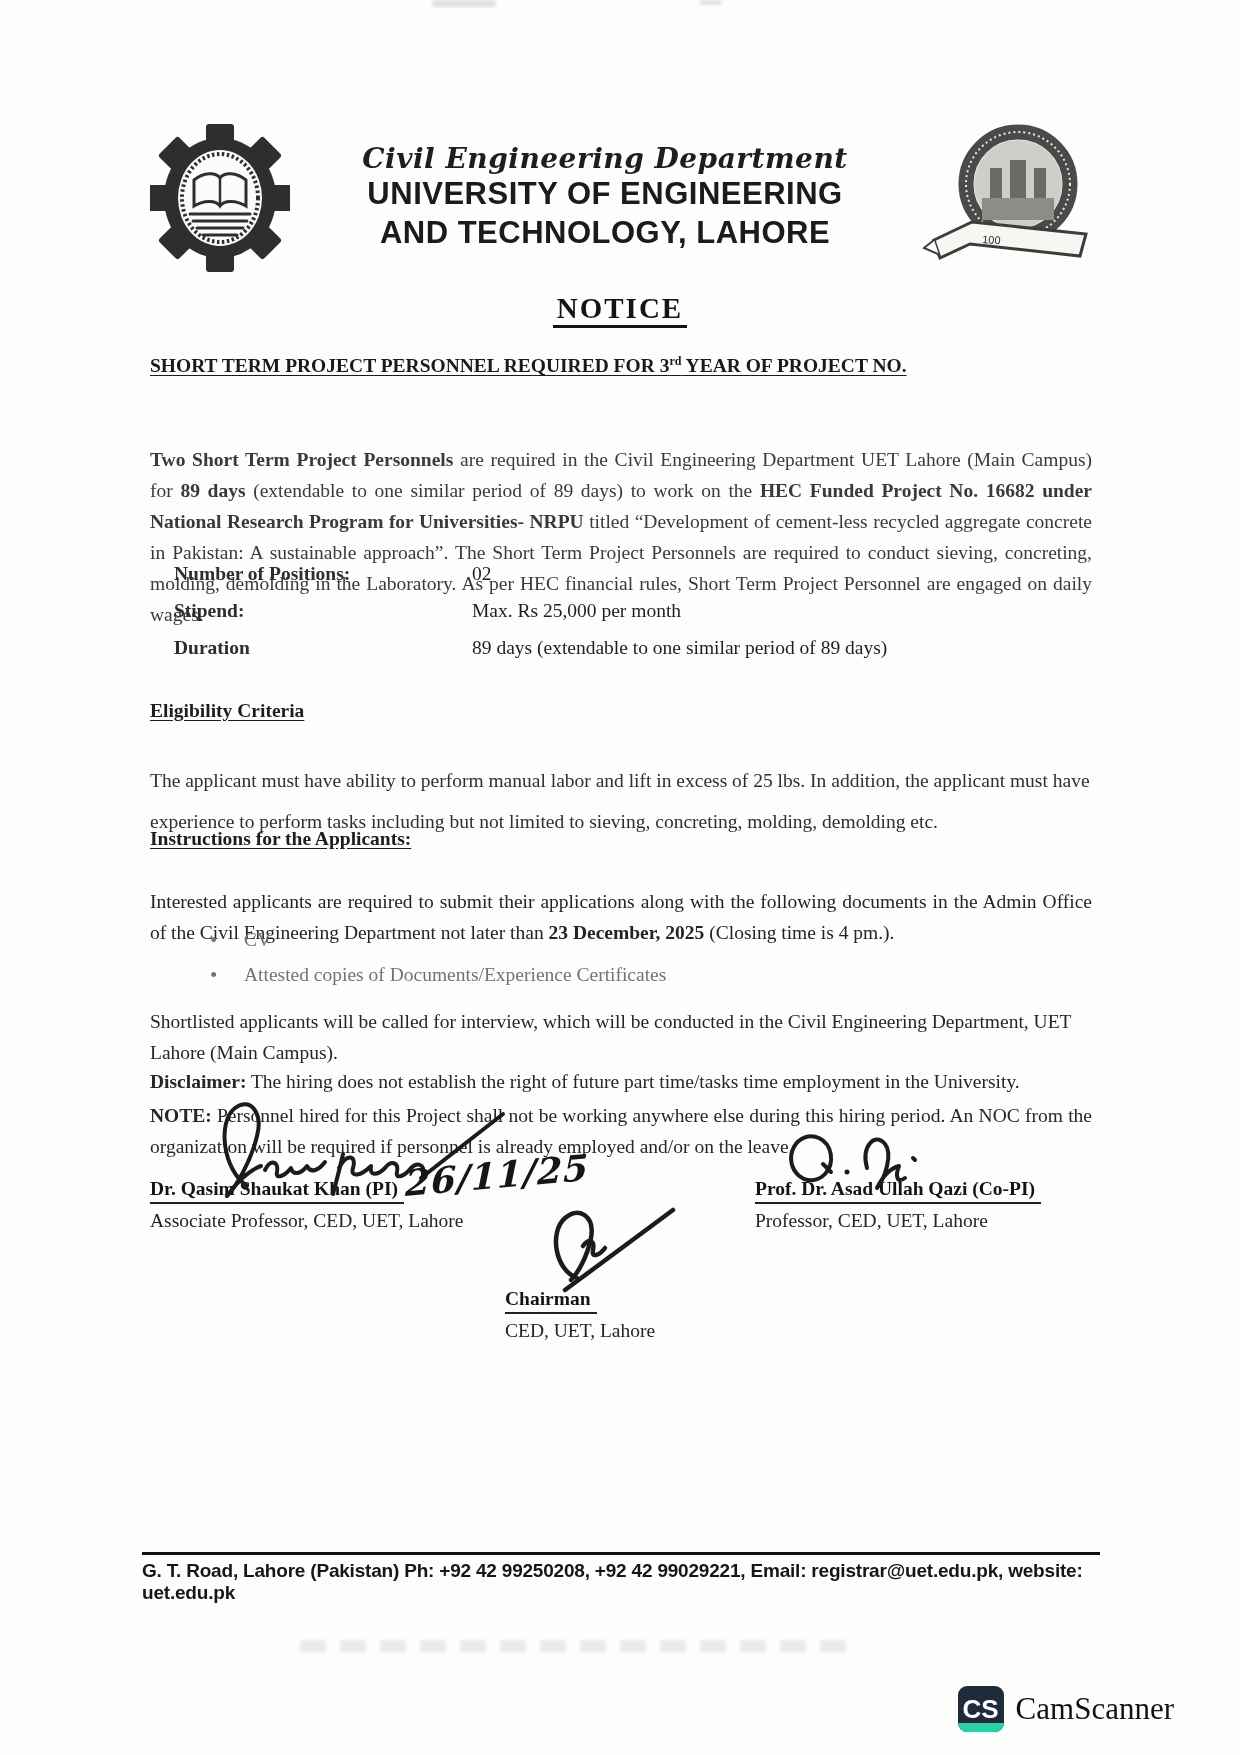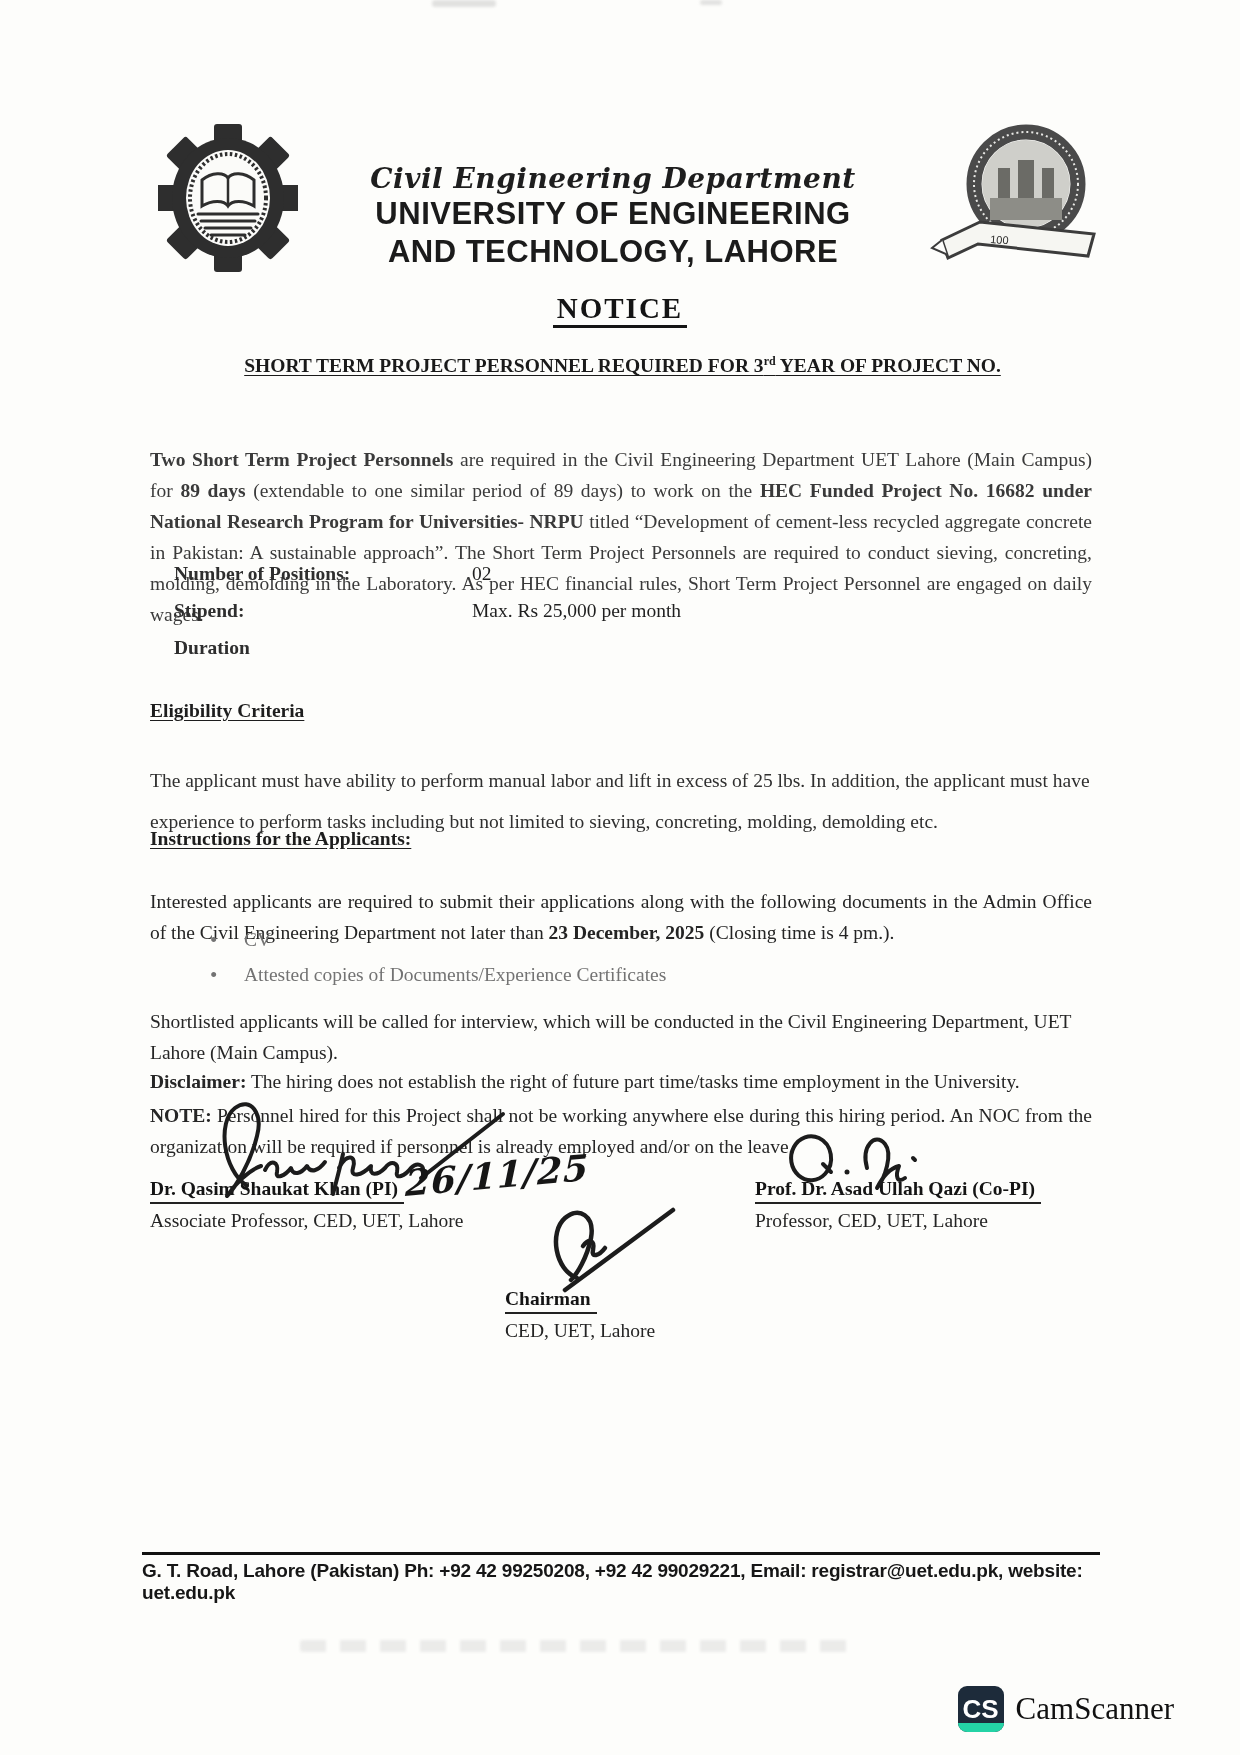--- a/index.html
+++ b/index.html
@@ -13,34 +13,34 @@
     color:#262626;
   }
   
   .smudge{position:absolute;background:#9a9a9a;opacity:.28;border-radius:3px;filter:blur(1.5px);}
   .smudge.s1{left:432px;top:0;width:64px;height:7px;}
   .smudge.s2{left:700px;top:0;width:22px;height:5px;}
   .smudge.s3{left:300px;top:1640px;width:560px;height:12px;opacity:.10;
     background:repeating-linear-gradient(90deg,#555 0 26px,transparent 26px 40px);filter:blur(1.6px);}
 
   
-  .header{position:absolute;left:158px;top:122px;width:950px;display:flex;align-items:flex-end;gap:24px;}
+  .header{position:absolute;left:150px;top:122px;width:950px;display:flex;align-items:center;gap:24px;}
   .logo-left{width:140px;height:150px;flex:0 0 auto;}
   .header-center{flex:1;text-align:center;padding:0 6px;}
   .dept-line{font-family:"DejaVu Serif", serif;font-style:italic;font-weight:bold;font-size:28px;color:#1e1e1e;letter-spacing:.5px;}
   .univ-line{font-family:"Liberation Sans", sans-serif;font-weight:bold;font-size:31px;color:#1b1b1b;letter-spacing:.5px;line-height:1.25;}
   .logo-right{width:180px;height:150px;flex:0 0 auto;}
 
   
   .notice-title{position:absolute;left:0;top:292px;width:1240px;text-align:center;}
   .notice-title span{
     font-weight:bold;font-size:29px;letter-spacing:2px;color:#141414;
     border-bottom:3px solid #141414;padding:0 4px 1px;
   }
-  .subject{position:absolute;left:150px;top:350px;width:945px;text-align:center;
+  .subject{position:absolute;left:150px;top:350px;width:945px;text-align:left;
     font-weight:bold;font-size:19.5px;color:#1a1a1a;line-height:1.65;}
   .subject .u{text-decoration:underline;text-underline-offset:3px;}
   .subject sup{font-size:12px;}
 
   
   .para{position:absolute;left:150px;width:942px;font-size:19.5px;line-height:1.6;text-align:justify;}
   .intro{top:424px;color:#3a3a3a;}
   .b{font-weight:bold;}
 
   
@@ -182,20 +182,21 @@
     <div class="detail-row">
       <span class="detail-label">Number of Positions:</span>
       <span class="detail-value">02</span>
     </div>
     <div class="detail-row">
       <span class="detail-label">Stipend:</span>
       <span class="detail-value">Max. Rs 25,000 per month</span>
     </div>
     <div class="detail-row">
       <span class="detail-label">Duration</span>
+      <span class="detail-value">89 days (extendable to one similar period of 89 days)</span>
     </div>
   </div>
 
   <div class="section-h elig-h">Eligibility Criteria</div>
   <p class="para elig-p">The applicant must have ability to perform manual labor and lift in excess of 25 lbs. In addition, the applicant must have experience to perform tasks including but not limited to sieving, concreting, molding, demolding etc.</p>
 
   <div class="section-h instr-h">Instructions for the Applicants:</div>
   <p class="para instr-p"><span>Interested applicants are required to submit their applications along with the following documents in the Admin Office of the Civil Engineering Department not later than </span><span class="b">23 December, 2025</span><span> (Closing time is 4 pm.).</span></p>
 
   <ul class="bullets">

